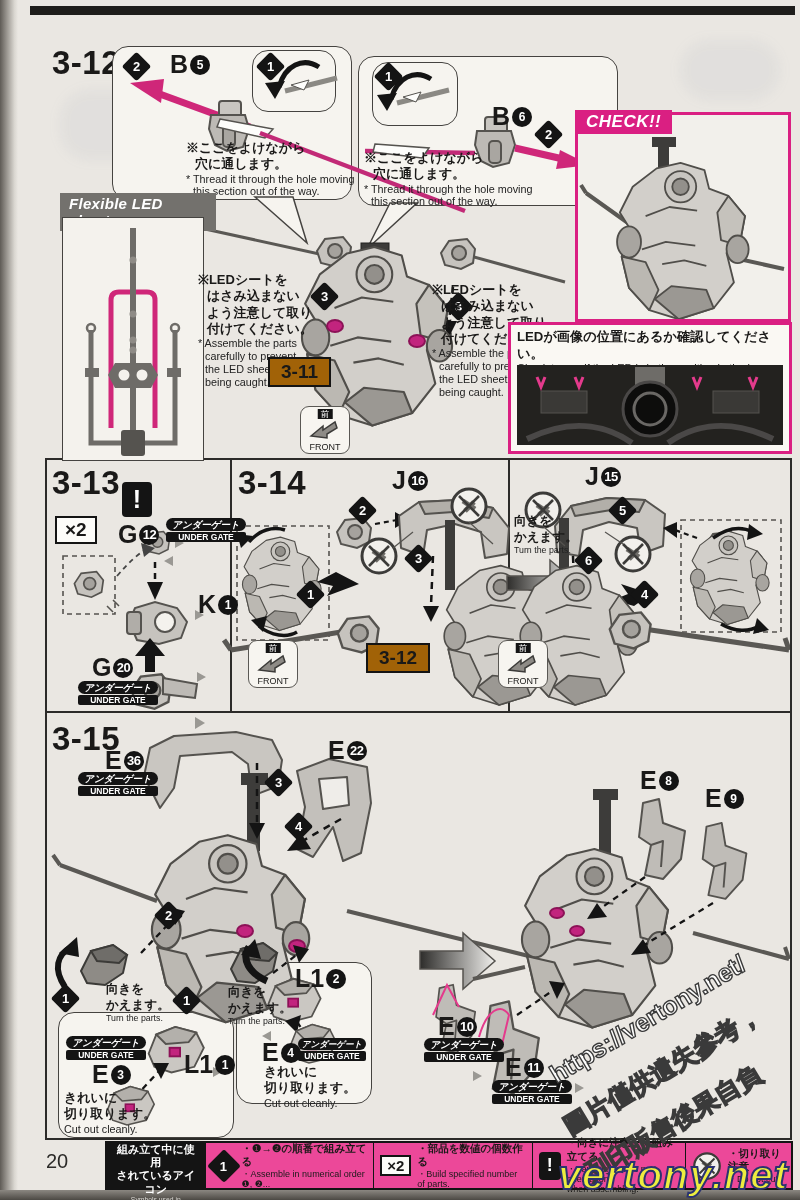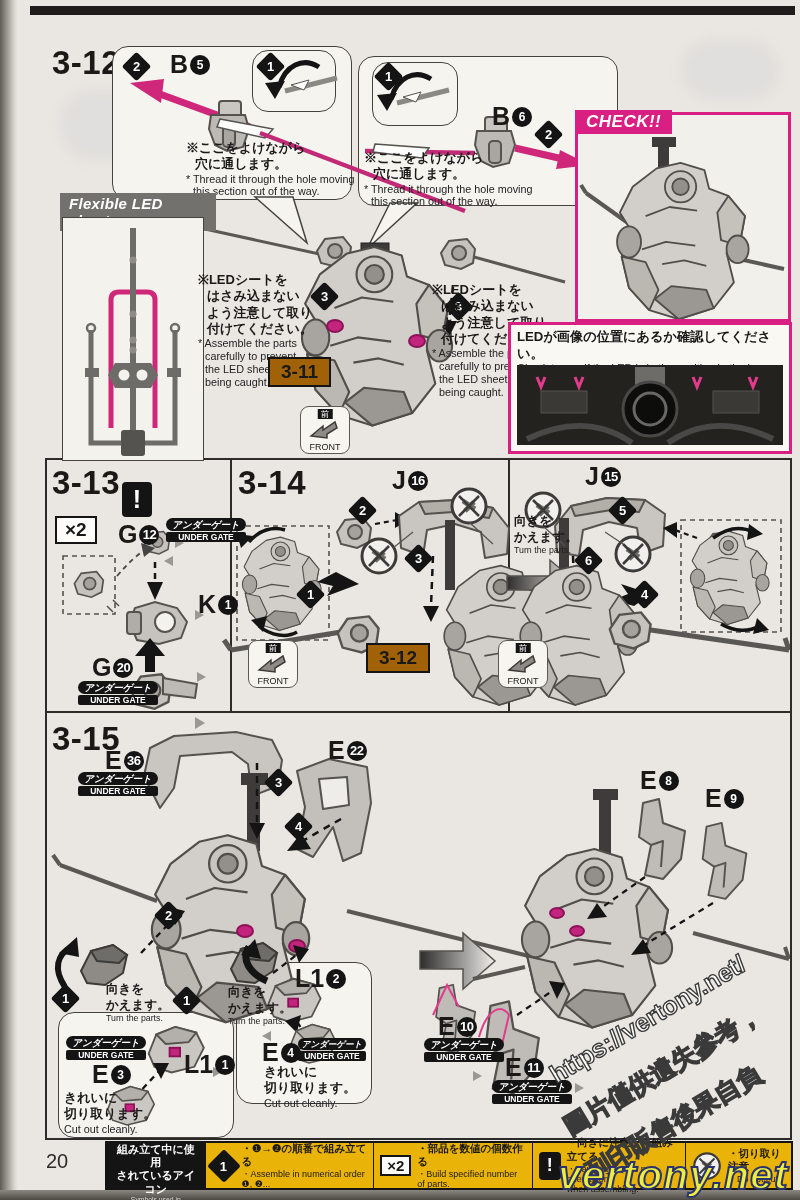--- a/index.html
+++ b/index.html
@@ -42,21 +42,21 @@
   .turn .e{display:block;font-size:8.8px;color:#222;line-height:1.3;}
   .ledshead{background:#73716d;color:#fff;font-weight:bold;font-style:italic;font-size:15px;
        padding:2px 9px;letter-spacing:0.3px;}
   .ledsbox{border:1.6px solid #454340;background:#f4f2ed;}
   .checkhead{background:#da1f82;color:#fff;font-weight:bold;font-style:italic;font-size:17px;
        padding:2px 11px;letter-spacing:0.5px;}
   .checkbox{border:3px solid #da1f82;background:#f2f0eb;}
   .lednote{border:3px solid #da1f82;background:#faf8f3;}
   .lednote .j{display:block;font-size:13.2px;font-weight:bold;line-height:1.25;}
   .lednote .e{display:block;font-size:11px;line-height:1.2;}
-  .legend{display:flex;border:2.5px solid #141414;background:#eab308;height:49px;box-sizing:border-box;}
+  .legend{display:flex;border:2.5px solid #141414;background:#ec4899;height:49px;box-sizing:border-box;}
   .legend .cell{display:flex;align-items:center;gap:6px;padding:0 6px;border-left:1.5px solid #141414;}
   .legend .cell:first-child{border-left:none;}
   .legend .lt .lj{display:block;font-size:10.5px;font-weight:bold;line-height:1.3;}
   .legend .lt .le{display:block;font-size:9px;line-height:1.15;}
   .lghead{background:#141414;color:#fff;text-align:center;padding:3px 6px 2px;line-height:1.2;}
   .lghead .hj{display:block;font-size:11px;font-weight:bold;}
   .lghead .he{display:block;font-size:6.8px;color:#d8d6d2;}
   .pagenum{font-size:20px;color:#2c2b29;}
   .wm-diag{font-weight:bold;font-size:25px;color:rgba(255,255,255,0.9);
        -webkit-text-stroke:1.4px #3a3a3a;transform:rotate(-31deg);transform-origin:left center;white-space:nowrap;}

